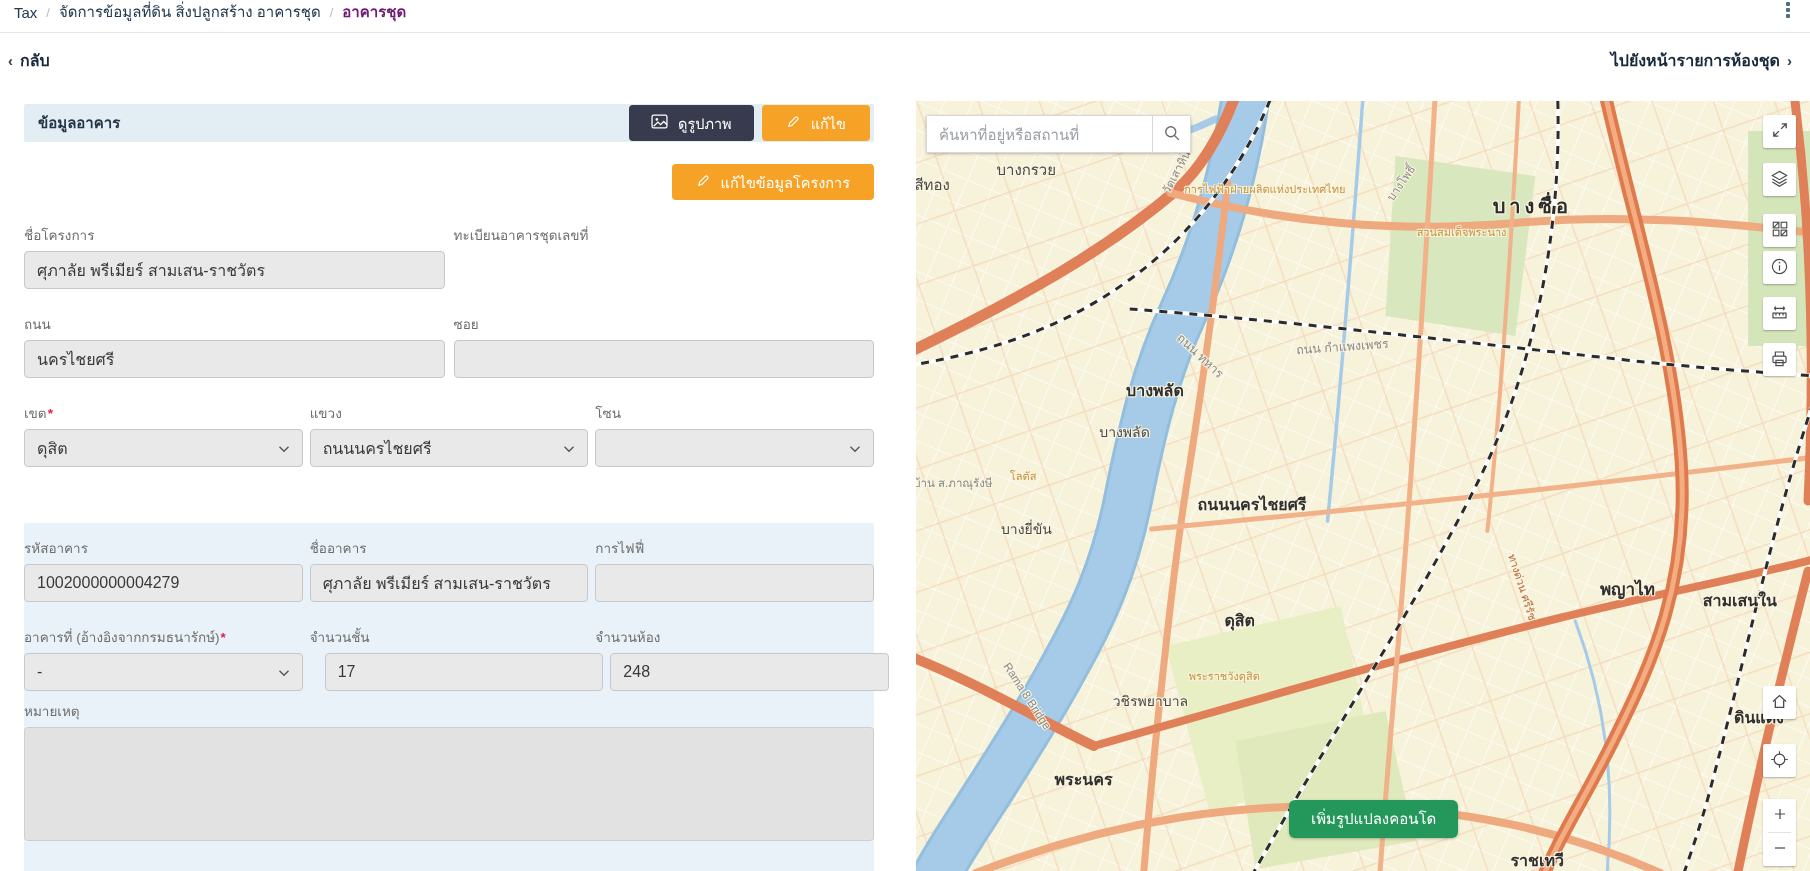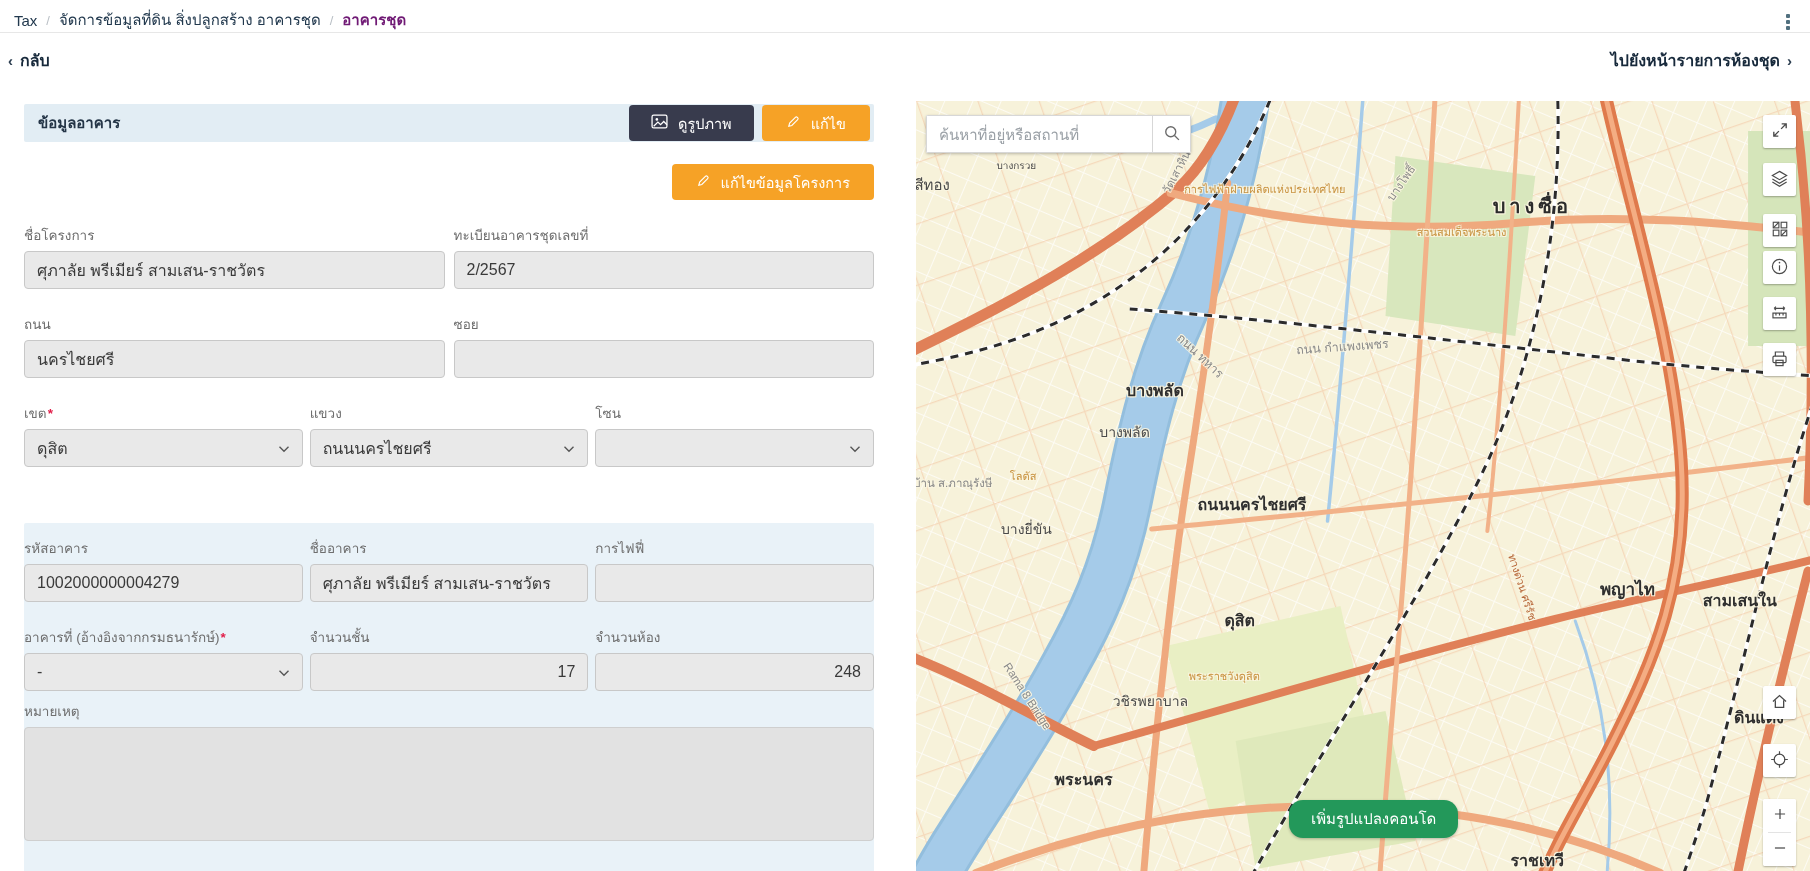--- a/index.html
+++ b/index.html
@@ -1,20 +1,20 @@
 <!DOCTYPE html>
 <html><head>
 <meta charset="utf-8">
 <style>
   * { box-sizing: border-box; margin: 0; padding: 0; }
   html,body { width:1810px; height:871px; overflow:hidden; background:#fff;
     font-family:"Liberation Sans","DejaVu Sans",sans-serif; }
 
   
-  .topbar { height:33px; display:flex; align-items:flex-end; padding:0 14px;
+  .topbar { height:33px; display:flex; align-items:flex-start; padding:0 14px;
     border-bottom:1px solid #e7e7e7; }
   .crumbs { display:flex; align-items:center; gap:9px; font-size:15px; color:#22394e; }
   .crumb-sep { color:#b9bfc5; font-size:13px; }
   .crumb-last { font-weight:bold; color:#701a75; }
   .kebab { margin-left:auto; display:flex; flex-direction:column; gap:2px; cursor:pointer; padding:2px 6px;}
   .kebab i { width:4px; height:4px; background:#51707f; border-radius:1px; display:block; }
 
   
   .navrow { height:54px; display:flex; align-items:center; padding:0 18px 0 8px; }
   .back-link { font-weight:bold; color:#17293b; font-size:16px; display:flex; gap:7px; align-items:center; cursor:pointer;}
@@ -37,21 +37,21 @@
   .btn-orange { background:#f6a226; padding:0 24px; }
   .edit-row { margin-top:22px; display:flex; justify-content:flex-end; }
 
   .grid2 { display:grid; grid-template-columns:1fr 1fr; column-gap:9px; margin-top:24px; }
   .grid3 { display:grid; grid-template-columns:1fr 1fr 1fr; column-gap:7px; margin-top:24px; }
 
   .field label { display:block; font-size:13.5px; color:#6e6e6e; margin-bottom:5px; }
   .req { color:#e11d48; font-weight:bold; margin-left:1px; }
   .field input, .sel { width:100%; height:38px; background:#e9e9e9; border:1px solid #c8c8c8;
     border-radius:4px; padding:0 12px; font-size:16px; color:#3a3a3a; font-family:inherit; }
-  .field input.num { text-align:right; }
+  .field input.num { text-align:left;margin-left:15px; }
   .sel { display:flex; align-items:center; cursor:pointer; position:relative; }
   .sel .sel-val { flex:1; white-space:nowrap; overflow:hidden; }
   .sel svg { flex:0 0 auto; }
 
   .blue-section { margin-top:56px; background:#e9f2f8; padding:14px 0 82px 0; border-radius:2px; }
   .blue-section .grid3:first-child { margin-top:0; }
   .remark { margin-top:9px; }
   .remark textarea { width:100%; height:114px; background:#e2e2e2; border:1px solid #cfcfcf;
     border-radius:4px; resize:none; }
 
@@ -81,21 +81,21 @@
   .ctrl-bottom { top:585px; }
   .map-btn { width:33px; height:33px; background:#fff; border:none; border-radius:2px;
     box-shadow:0 1px 2px rgba(0,0,0,.3); display:flex; align-items:center; justify-content:center;
     color:#4a4a4a; cursor:pointer; padding:0; }
   .zoom-pair { width:33px; background:#fff; border-radius:2px; box-shadow:0 1px 2px rgba(0,0,0,.3);
     display:flex; flex-direction:column; }
   .zoom-pair .map-btn { box-shadow:none; }
   .zoom-pair .divider { height:1px; background:#e3e3e3; margin:0 5px; }
 
   .add-plot-btn { position:absolute; left:373px; top:699px; height:38px; padding:0 22px;
-    background:#23985a; color:#fff; border:none; border-radius:14px; font-size:15px;
+    background:#23985a; color:#fff; border:none; border-radius:6px; font-size:15px;
     font-family:inherit; cursor:pointer; box-shadow:0 1px 3px rgba(0,0,0,.25); }
 </style>
 </head>
 <body>
 
 <header class="topbar">
   <nav class="crumbs">
     <span>Tax</span>
     <span class="crumb-sep">/</span>
     <span>จัดการข้อมูลที่ดิน สิ่งปลูกสร้าง อาคารชุด</span>
@@ -159,21 +159,20 @@
       </button>
     </div>
 
     <div class="grid2">
       <div class="field">
         <label>ชื่อโครงการ</label>
         <input type="text" readonly="" value="ศุภาลัย พรีเมียร์ สามเสน-ราชวัตร" style="">
       </div>
       <div class="field">
         <label>ทะเบียนอาคารชุดเลขที่</label>
-        <input type="text" readonly="" value="2/2567" style="">
       </div>
     </div>
 
     <div class="grid2">
       <div class="field">
         <label>ถนน</label>
         <input type="text" readonly="" value="นครไชยศรี" style="">
       </div>
       <div class="field">
         <label>ซอย</label>
@@ -314,21 +313,21 @@
         <path d="M642 -15 C648 120 622 262 562 382 C502 502 422 622 332 782" stroke="#ffffff" stroke-width="4"></path>
         <path d="M642 -15 C648 120 622 262 562 382 C502 502 422 622 332 782" stroke="#2b2b2b" stroke-width="3" stroke-dasharray="8 7"></path>
         <path d="M214 208 C352 218 522 238 702 258 C782 267 842 271 900 275" stroke="#ffffff" stroke-width="4"></path>
         <path d="M214 208 C352 218 522 238 702 258 C782 267 842 271 900 275" stroke="#2b2b2b" stroke-width="3" stroke-dasharray="8 7"></path>
         <path d="M898 302 C858 422 830 560 792 700 C780 742 772 762 762 792" stroke="#ffffff" stroke-width="4"></path>
         <path d="M898 302 C858 422 830 560 792 700 C780 742 772 762 762 792" stroke="#2b2b2b" stroke-width="3" stroke-dasharray="8 7"></path>
       </g>
     </svg>
 
     <span class="mlabel" style="left:-3%;top:9.3%;font-size:15px">บางสีทอง</span>
-    <span class="mlabel" style="left:9%;top:7.4%;font-size:10px">บางกรวย</span>
+    <span class="mlabel" style="left:9%;top:7.4%;font-size:15px">บางกรวย</span>
     <span class="mlabel poi" style="left:30%;top:10.2%">การไฟฟ้าฝ่ายผลิตแห่งประเทศไทย</span>
     <span class="mlabel sm" style="left:26.5%;top:8%;transform:rotate(-62deg)">วัดเสาหิน</span>
     <span class="mlabel sm" style="left:52%;top:9.5%;transform:rotate(-55deg)">บางโพธิ์</span>
     <span class="mlabel big" style="left:64.5%;top:11.5%">บางซื่อ</span>
     <span class="mlabel poi" style="left:56%;top:15.8%">สวนสมเด็จพระนาง</span>
     <span class="mlabel sm" style="left:42.5%;top:30.6%;font-size:12.5px;transform:rotate(-4deg)">ถนน กำแพงเพชร</span>
     <span class="mlabel sm" style="left:28.5%;top:31.8%;font-size:12.5px;transform:rotate(43deg)">ถนน ทหาร</span>
     <span class="mlabel b" style="left:23.5%;top:36%">บางพลัด</span>
     <span class="mlabel" style="left:20.5%;top:41.5%">บางพลัด</span>
     <span class="mlabel poi" style="left:10.5%;top:47.5%">โลตัส</span>

